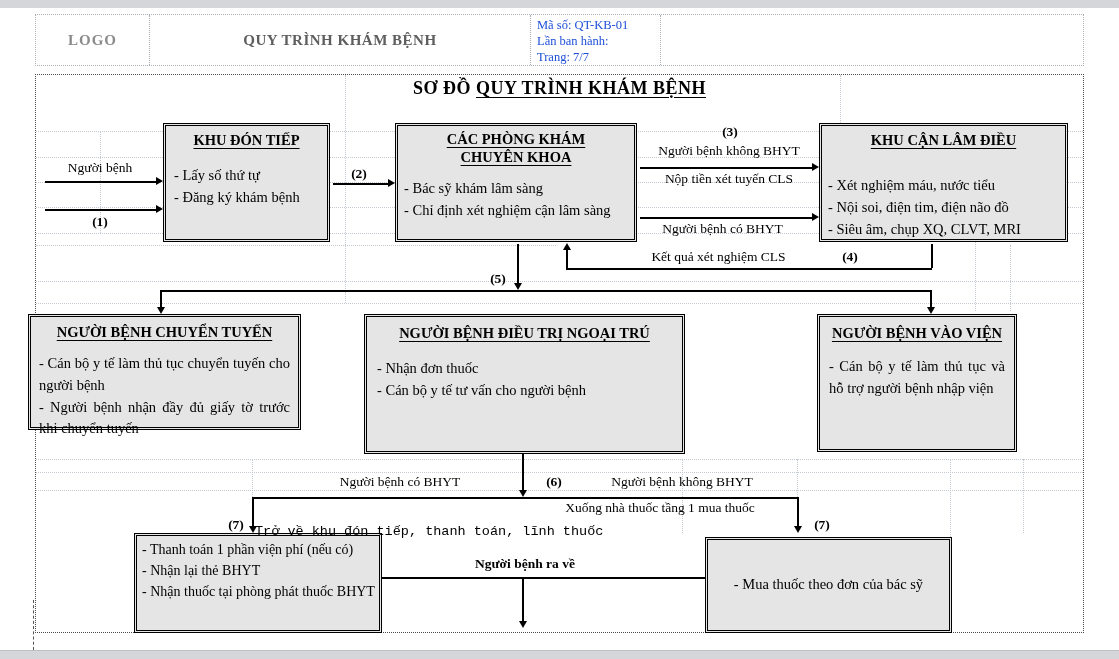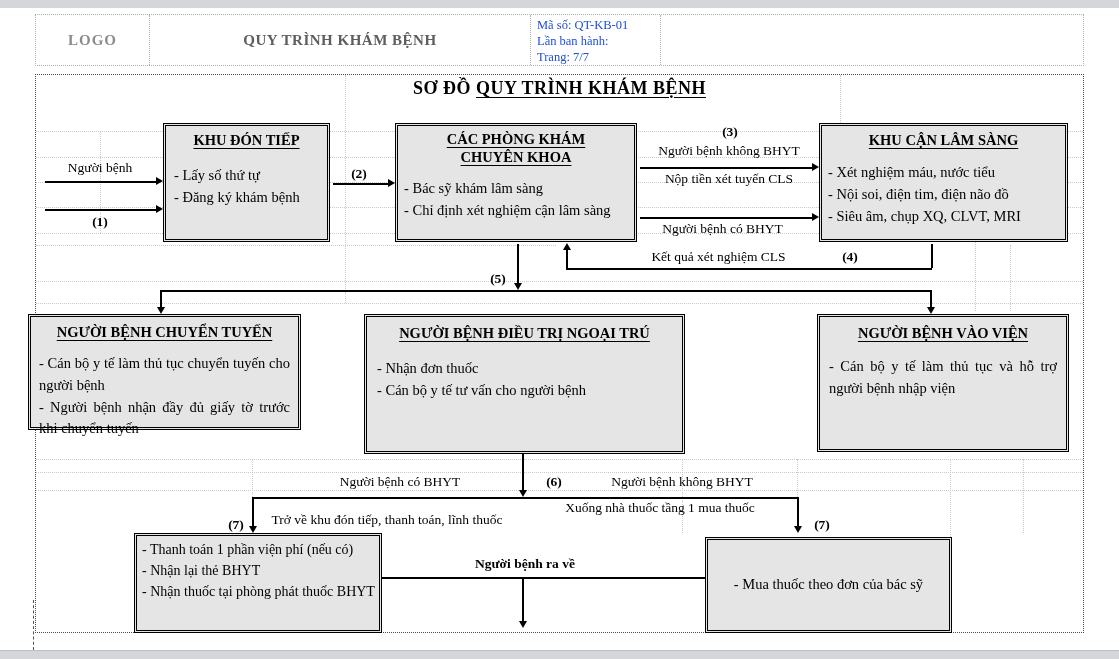--- a/index.html
+++ b/index.html
@@ -89,39 +89,39 @@
     <div class="bi" style="margin-left:2px;">- Đăng ký khám bệnh</div>
   </div>
 
   <div class="box" style="left:395px;top:123px;width:242px;height:119px;padding:4px 6px 0 6px;">
     <div class="bt" style="width:170px;margin:0 auto;">CÁC PHÒNG KHÁM CHUYÊN KHOA</div>
     <div class="bi" style="margin-top:12px;font-family:Liberation Serif, serif;">- Bác sỹ khám lâm sàng</div>
     <div class="bi nowrap">- Chỉ định xét nghiệm cận lâm sàng</div>
   </div>
 
   <div class="box" style="left:819px;top:123px;width:249px;height:119px;padding:5px 6px 0 6px;">
-    <div class="bt">KHU CẬN LÂM SÀNG</div>
-    <div class="bi" style="margin-top:13px;">- Xét nghiệm máu, nước tiểu</div>
+    <div class="bt">KHU CẬN LÂM ĐIỀU</div>
+    <div class="bi" style="margin-top:26px;">- Xét nghiệm máu, nước tiểu</div>
     <div class="bi">- Nội soi, điện tim, điện não đồ</div>
     <div class="bi">- Siêu âm, chụp XQ, CLVT, MRI</div>
   </div>
 
   <div class="box" style="left:28px;top:314px;width:273px;height:116px;padding:6px 8px 0 8px;">
     <div class="bt">NGƯỜI BỆNH CHUYỂN TUYẾN</div>
     <div class="bi just" style="margin-top:12px;">- Cán bộ y tế làm thủ tục chuyển tuyến cho người bệnh</div>
     <div class="bi just">- Người bệnh nhận đầy đủ giấy tờ trước khi chuyển tuyến</div>
   </div>
 
   <div class="box" style="left:364px;top:314px;width:321px;height:140px;padding:7px 10px 0 10px;">
     <div class="bt">NGƯỜI BỆNH ĐIỀU TRỊ NGOẠI TRÚ</div>
     <div class="bi" style="margin-top:16px;">- Nhận đơn thuốc</div>
     <div class="bi">- Cán bộ y tế tư vấn cho người bệnh</div>
   </div>
 
-  <div class="box" style="left:817px;top:314px;width:252px;height:138px;padding:7px 9px 0 9px;">
+  <div class="box" style="left:817px;top:314px;width:200px;height:138px;padding:7px 9px 0 9px;">
     <div class="bt">NGƯỜI BỆNH VÀO VIỆN</div>
     <div class="bi just" style="margin-top:14px;">- Cán bộ y tế làm thủ tục và hỗ trợ người bệnh nhập viện</div>
   </div>
 
   <div class="box" style="left:134px;top:533px;width:248px;height:100px;padding:3px 4px 0 5px;font-size:14px;">
     <div class="bi nowrap">- Thanh toán 1 phần viện phí (nếu có)</div>
     <div class="bi">- Nhận lại thẻ BHYT</div>
     <div class="bi just">- Nhận thuốc tại phòng phát thuốc BHYT</div>
   </div>
 
@@ -165,21 +165,21 @@
   <div class="ar ar-d" style="left:157px;top:307px;"></div>
   <div class="vl" style="left:930px;top:290px;height:17px;"></div>
   <div class="ar ar-d" style="left:927px;top:307px;"></div>
 
   <div class="vl" style="left:522px;top:454px;height:36px;"></div>
   <div class="ar ar-d" style="left:519px;top:490px;"></div>
   <div class="lb" style="left:300px;top:474px;width:200px;">Người bệnh có BHYT</div>
   <div class="lb b" style="left:536px;top:474px;width:36px;">(6)</div>
   <div class="lb" style="left:592px;top:474px;width:180px;">Người bệnh không BHYT</div>
   <div class="hl" style="left:252px;top:497px;width:546px;"></div>
-  <div class="lb" style="left:255px;top:512px;width:264px;">Trở về khu đón tiếp, thanh toán, lĩnh thuốc</div>
+  <div class="lb" style="left:255px;top:524px;width:264px;font-family:Liberation Mono, monospace;">Trở về khu đón tiếp, thanh toán, lĩnh thuốc</div>
   <div class="lb" style="left:540px;top:500px;width:240px;">Xuống nhà thuốc tầng 1 mua thuốc</div>
 
   <div class="vl" style="left:252px;top:497px;height:29px;"></div>
   <div class="ar ar-d" style="left:249px;top:526px;"></div>
   <div class="lb b" style="left:222px;top:517px;width:28px;">(7)</div>
   <div class="vl" style="left:797px;top:497px;height:29px;"></div>
   <div class="ar ar-d" style="left:794px;top:526px;"></div>
   <div class="lb b" style="left:806px;top:517px;width:32px;">(7)</div>
 
   <div class="lb b" style="left:450px;top:556px;width:150px;">Người bệnh ra về</div>

